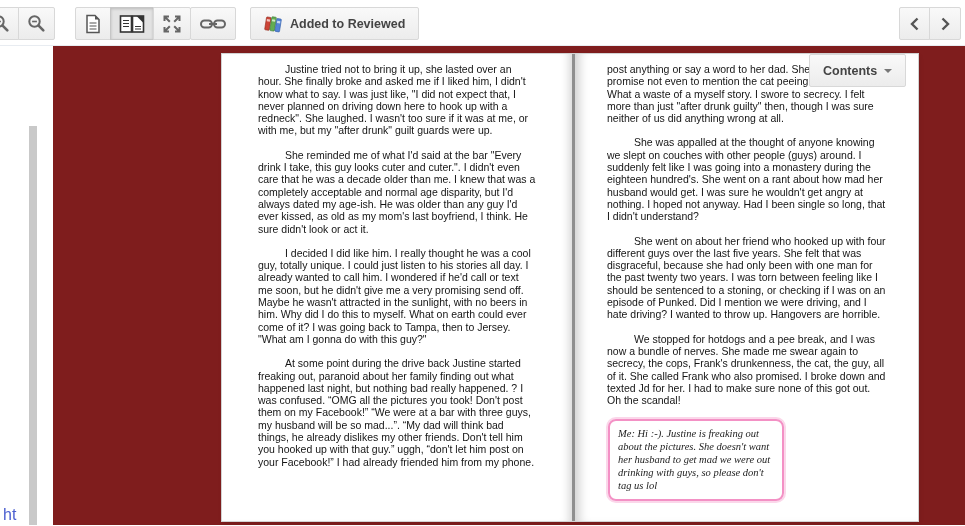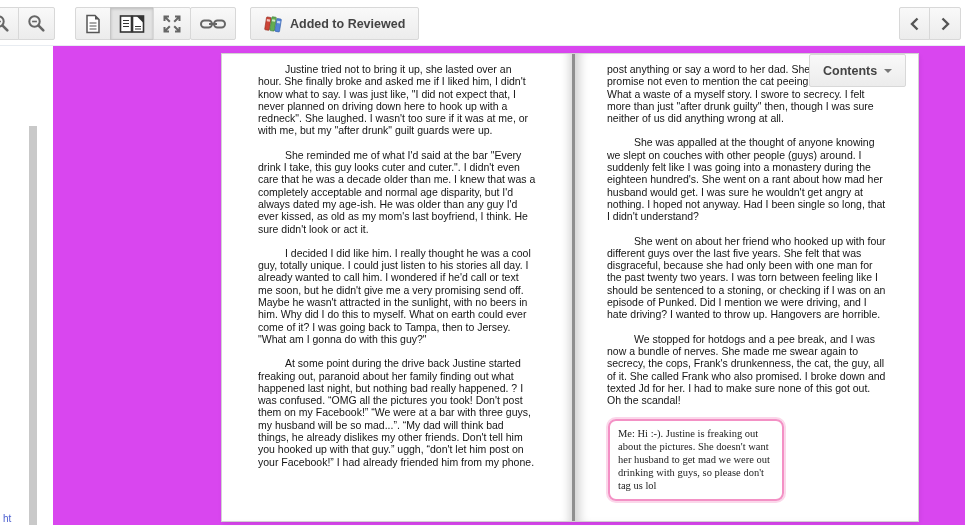--- a/index.html
+++ b/index.html
@@ -39,21 +39,21 @@
   .tbtn.labeled { font-weight:bold; font-size:12.5px; color:#444; padding:0 13px; }
   .tbtn .ico { display:block; }
   .btn-label { white-space:nowrap; }
   .with-icon .btn-label { margin-left:7px; }
   .caret {
     width:0; height:0; margin-left:7px; display:inline-block;
     border-left:4px solid transparent; border-right:4px solid transparent;
     border-top:4.5px solid #777;
   }
   
-  .main { position:relative; width:965px; height:479px; background:#d946ef; }
+  .main { position:relative; width:965px; height:479px; background:#7f1d1d; }
   .left-panel { position:absolute; left:0; top:0; width:53px; height:479px; background:#fff; }
   .scroll-thumb { position:absolute; left:29px; top:80px; width:8px; height:399px; background:#c9c9c9; }
   .book {
     position:absolute; left:222px; top:8px; width:696px; height:467px;
     display:flex; box-shadow:0 0 0 1px #d2d2d2, 1px 2px 5px rgba(0,0,0,.10);
   }
   .page { background:#fff; overflow:hidden; }
   .page p {
     margin:0 0 12px 0; font-size:10.5px; line-height:12.3px; color:#141414;
     text-indent:27px; text-align:left;
@@ -63,25 +63,25 @@
                 box-shadow:inset -9px 0 9px -6px rgba(0,0,0,.16); }
   .spine { width:3px; background:#8f8f8f; }
   .page-right { width:343px; padding:9px 32px 0 32px;
                 box-shadow:inset 11px 0 11px -7px rgba(0,0,0,.20); }
   .note {
     margin:13px 0 0 1px; width:176px;
     border:2px solid #f391c5; border-radius:8px;
     box-shadow:0 0 0 2px #fbd7ea;
     padding:6px 8px 7px 8px;
     font-family:"Liberation Serif", serif;
-    font-size:10.5px; line-height:13px; color:#222;
+    font-size:10.5px; line-height:13px; color:#222;font-style:italic;
   }
   .link-preview {
     position:absolute; left:1px; bottom:1px;
-    font-size:10px; color:#4a5ed0; background:#fff; padding:0 2px;
+    font-size:16px; color:#4a5ed0; background:#fff; padding:0 2px;
   }
 </style>
 </head>
 <body>
 
 <div class="toolbar">
 
   <div class="btn-group grp-zoom">
     <button class="tbtn">
       <svg class="ico" width="19" height="19" viewBox="0 0 19 19">

